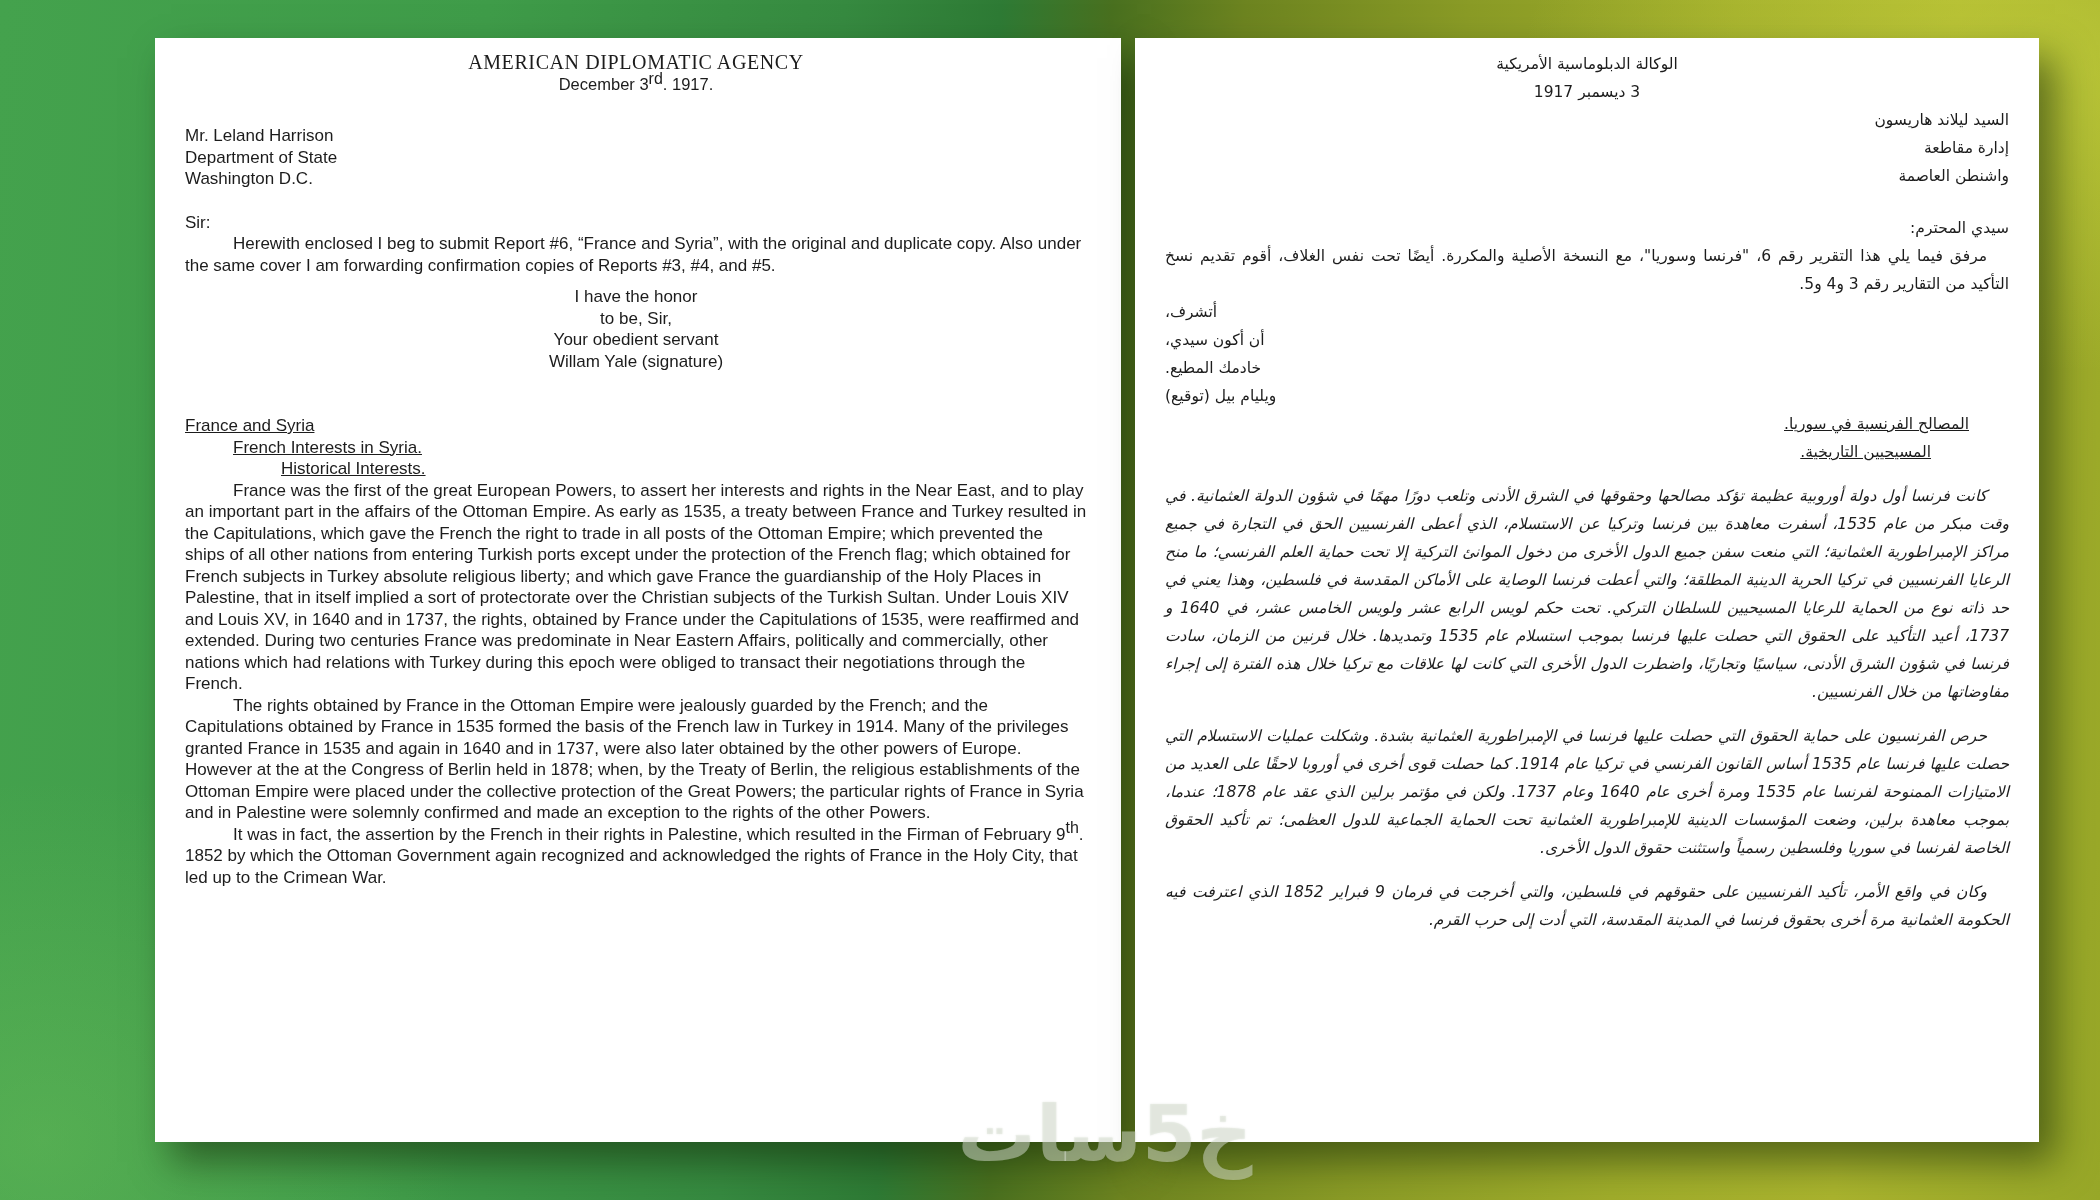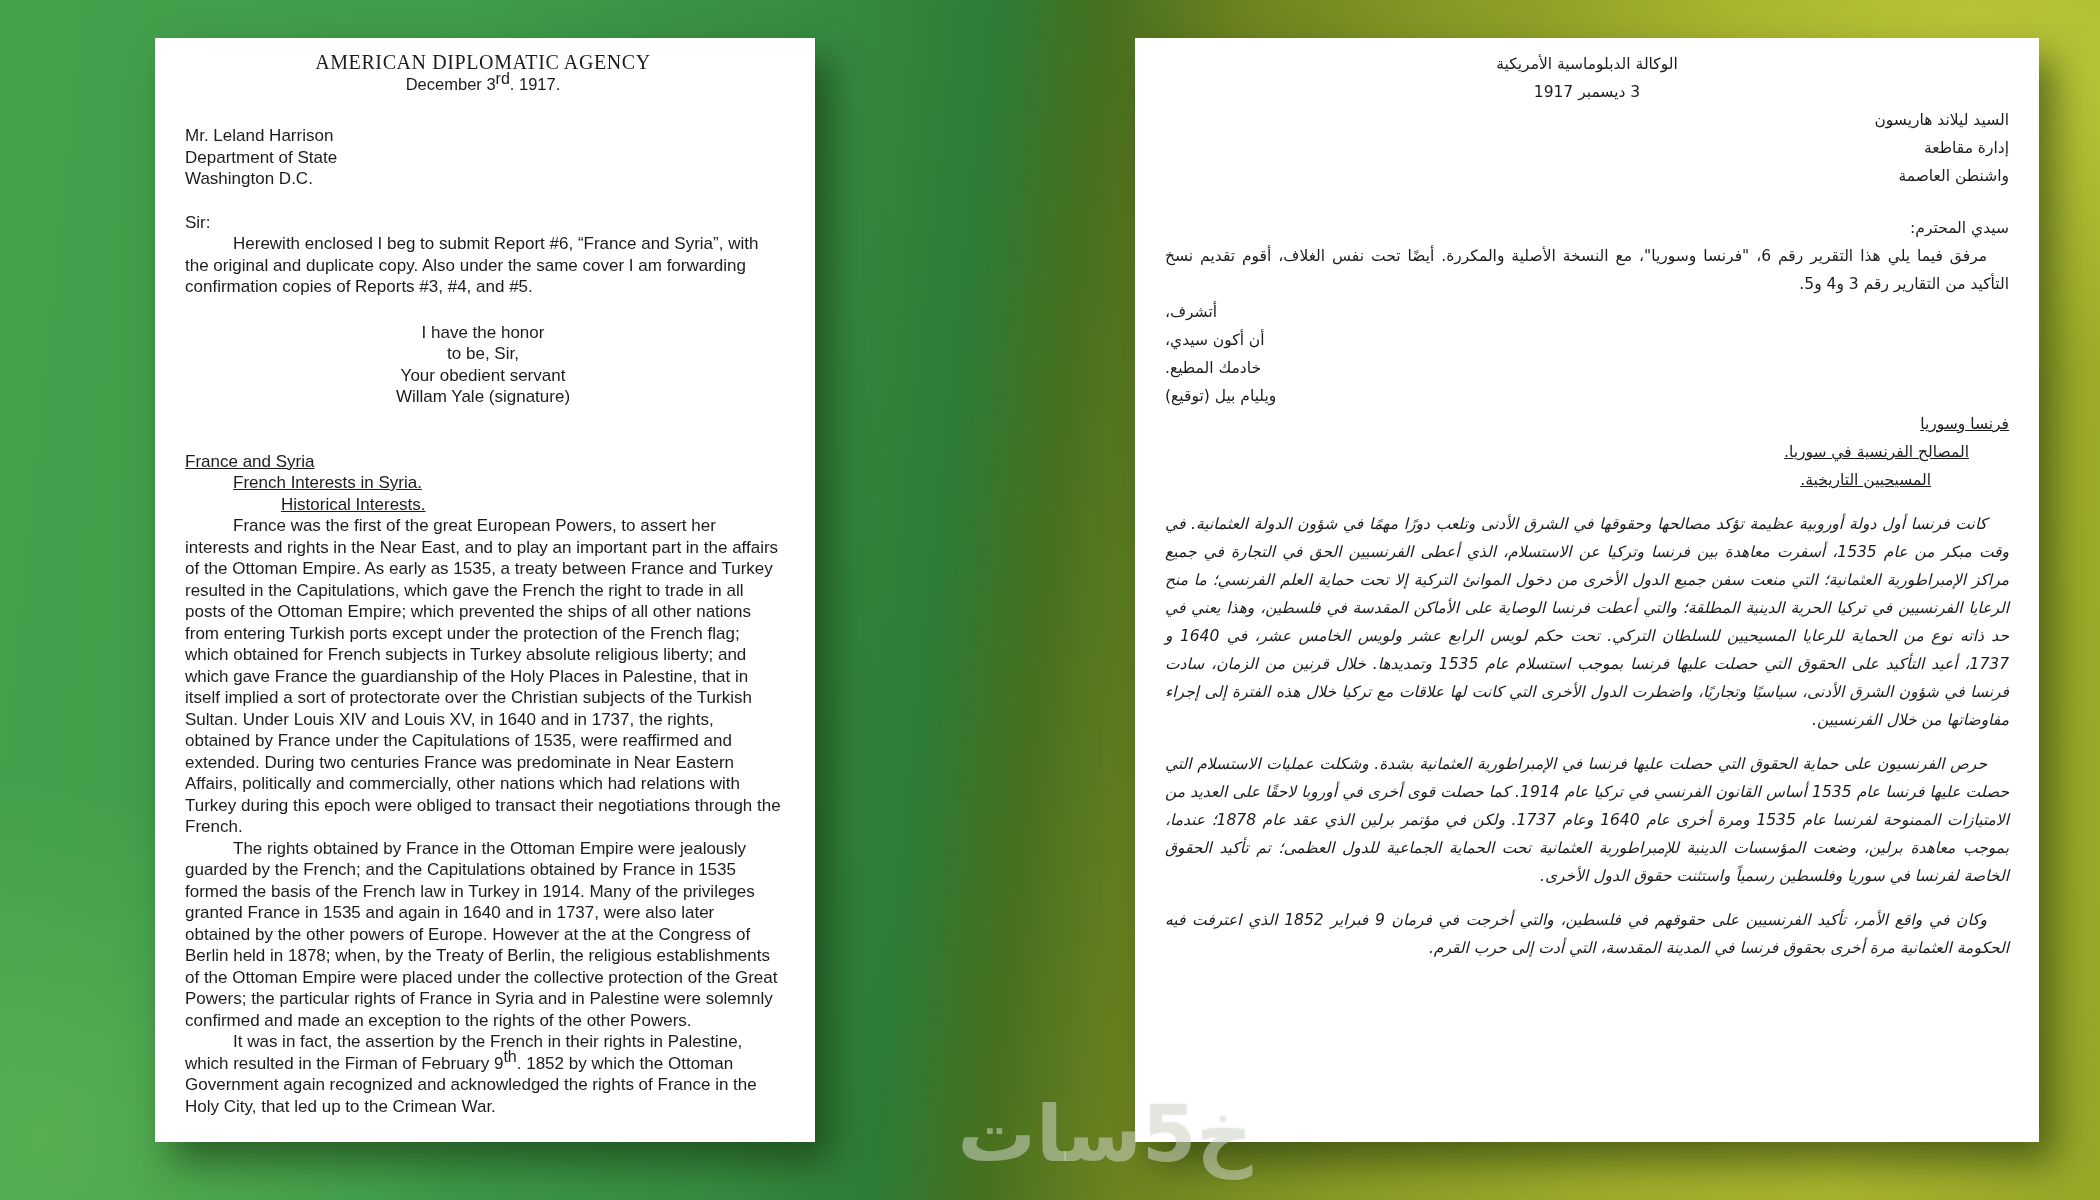--- a/index.html
+++ b/index.html
@@ -13,29 +13,29 @@
         #44a24d 0%, #3f9c49 22%, #368a40 38%, #2e7b35 45%,
         #49701f 50%, #6d8420 56%, #8a9b26 66%, #a0ad2b 78%,
         #aab42e 88%, #97a728 100%);
   }
   .page{
     position:absolute;top:38px;height:1104px;background:#ffffff;
     box-shadow:16px 20px 36px rgba(18,40,8,.55);
     box-sizing:border-box;color:#1c1c1c;
   }
   
-  .page-en{left:155px;width:660px;padding:14px 34px 0 30px;
+  .page-en{left:155px;width:966px;padding:14px 34px 0 30px;
     font-size:17px;line-height:21.5px;}
   .en-title{font-family:"Liberation Serif",serif;font-size:20px;letter-spacing:.6px;
     text-align:center;}
   .en-date{text-align:center;font-size:16.5px;margin-bottom:30px;}
   sup{font-size:16px;line-height:0;vertical-align:super;}
   .en-salutation{margin-top:22px;}
   .indent1{text-indent:48px;}
-  .en-valediction{text-align:center;margin-top:24px;}
+  .en-valediction{text-align:center;margin-top:10px;}
   .en-headings{margin-top:43px;}
   .u{text-decoration:underline;}
   .ind-48{margin-left:48px;}
   
   .page-ar{left:1135px;width:904px;padding:12px 30px 0 30px;
     direction:rtl;text-align:right;font-family:"DejaVu Sans",sans-serif;
     font-size:15.5px;line-height:28px;}
   .ar-title{text-align:center;}
   .ar-date{text-align:center;}
   .ar-salutation{margin-top:24px;}
@@ -104,21 +104,20 @@
   <div class="ar-indent" style="text-align:justify;">مرفق فيما يلي هذا التقرير رقم 6، "فرنسا وسوريا"، مع النسخة الأصلية والمكررة. أيضًا تحت نفس الغلاف، أقوم تقديم نسخ التأكيد من التقارير رقم 3 و4 و5.</div>
 
   <div class="ar-valediction">
     <div>أتشرف،</div>
     <div>أن أكون سيدي،</div>
     <div>خادمك المطيع.</div>
     <div>ويليام بيل (توقيع)</div>
   </div>
 
   <div class="ar-headings">
-    <div>فرنسا وسوريا</div>
     <div class="rind-40">المصالح الفرنسية في سوريا.</div>
     <div class="rind-78">المسيحيين التاريخية.</div>
   </div>
 
   <div class="ar-para">كانت فرنسا أول دولة أوروبية عظيمة تؤكد مصالحها وحقوقها في الشرق الأدنى وتلعب دورًا مهمًا في شؤون الدولة العثمانية. في وقت مبكر من عام 1535، أسفرت معاهدة بين فرنسا وتركيا عن الاستسلام، الذي أعطى الفرنسيين الحق في التجارة في جميع مراكز الإمبراطورية العثمانية؛ التي منعت سفن جميع الدول الأخرى من دخول الموانئ التركية إلا تحت حماية العلم الفرنسي؛ ما منح الرعايا الفرنسيين في تركيا الحرية الدينية المطلقة؛ والتي أعطت فرنسا الوصاية على الأماكن المقدسة في فلسطين، وهذا يعني في حد ذاته نوع من الحماية للرعايا المسيحيين للسلطان التركي. تحت حكم لويس الرابع عشر ولويس الخامس عشر، في 1640 و 1737، أعيد التأكيد على الحقوق التي حصلت عليها فرنسا بموجب استسلام عام 1535 وتمديدها. خلال قرنين من الزمان، سادت فرنسا في شؤون الشرق الأدنى، سياسيًا وتجاريًا، واضطرت الدول الأخرى التي كانت لها علاقات مع تركيا خلال هذه الفترة إلى إجراء مفاوضاتها من خلال الفرنسيين.</div>
   <div class="ar-para">حرص الفرنسيون على حماية الحقوق التي حصلت عليها فرنسا في الإمبراطورية العثمانية بشدة. وشكلت عمليات الاستسلام التي حصلت عليها فرنسا عام 1535 أساس القانون الفرنسي في تركيا عام 1914. كما حصلت قوى أخرى في أوروبا لاحقًا على العديد من الامتيازات الممنوحة لفرنسا عام 1535 ومرة أخرى عام 1640 وعام 1737. ولكن في مؤتمر برلين الذي عقد عام 1878؛ عندما، بموجب معاهدة برلين، وضعت المؤسسات الدينية للإمبراطورية العثمانية تحت الحماية الجماعية للدول العظمى؛ تم تأكيد الحقوق الخاصة لفرنسا في سوريا وفلسطين رسمياً واستثنت حقوق الدول الأخرى.</div>
   <div class="ar-para">وكان في واقع الأمر، تأكيد الفرنسيين على حقوقهم في فلسطين، والتي أخرجت في فرمان 9 فبراير 1852 الذي اعترفت فيه الحكومة العثمانية مرة أخرى بحقوق فرنسا في المدينة المقدسة، التي أدت إلى حرب القرم.</div>
 </div>
 
 <div class="watermark">خ5سات</div>

